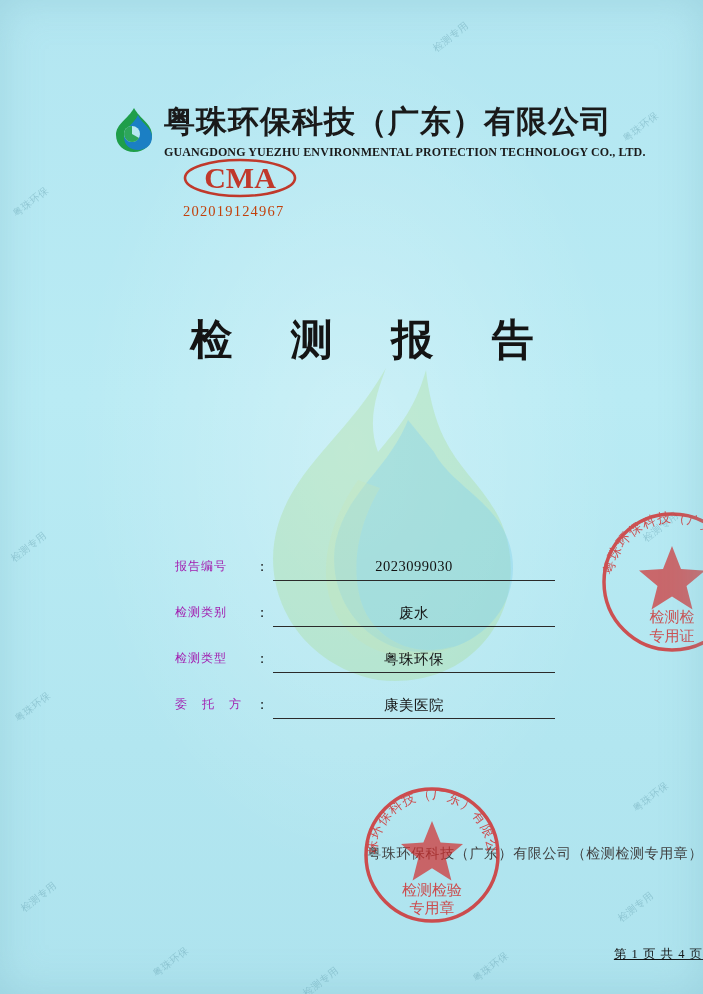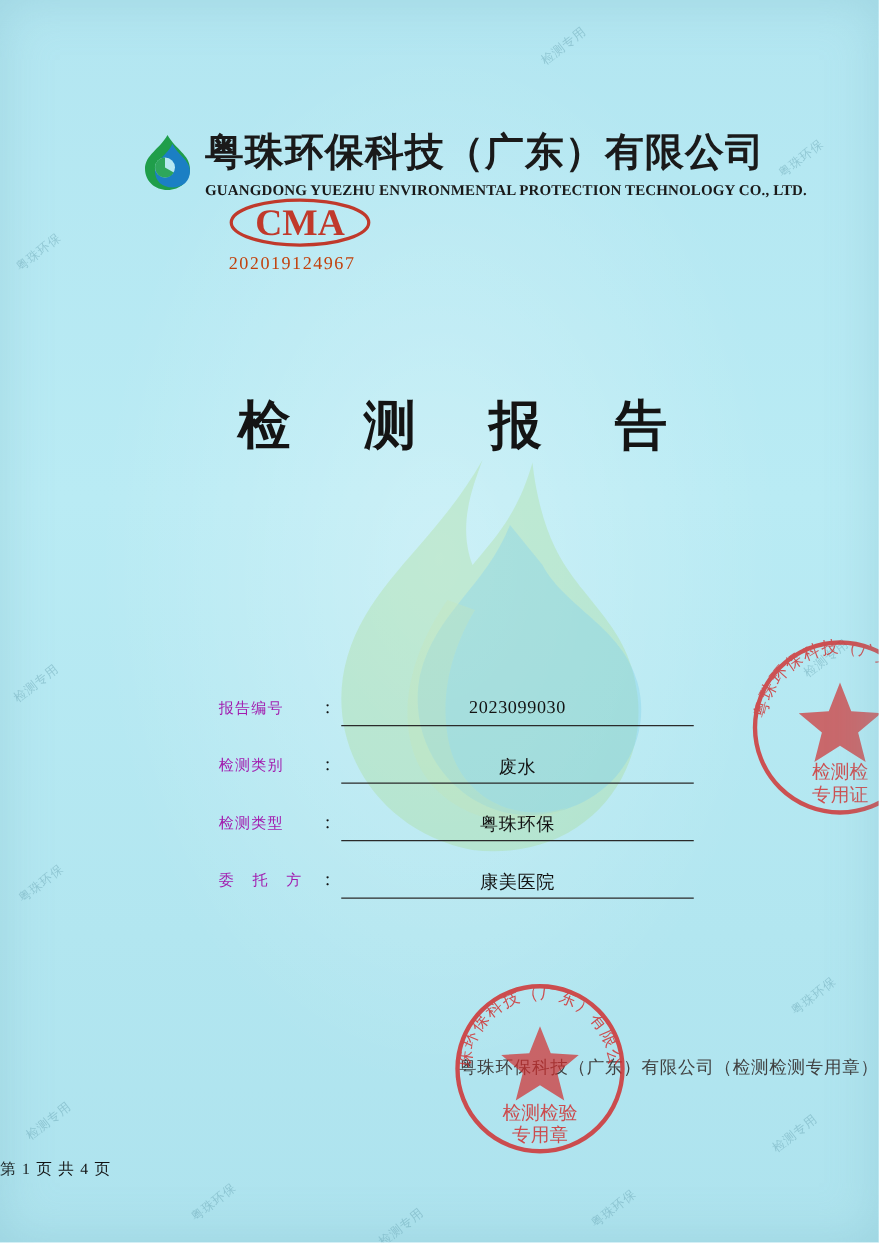--- a/index.html
+++ b/index.html
@@ -191,25 +191,26 @@
     top: 845px;
     text-align: right;
     font-size: 14px;
     color: #404040;
     letter-spacing: 0.6px;
   }
   .page-number {
     position: absolute;
     left: 0;
     right: 0;
-    top: 927px;
-    text-align: left;
+    top: 946px;
+    text-align: right;
     font-size: 12.5px;
     color: #121212;
     letter-spacing: 1px;
+    text-decoration: underline;
   }
 
   
   .seal {
     position: absolute;
     color: #d22b2b;
   }
   .seal-center {
     left: 362px;
     top: 785px;

